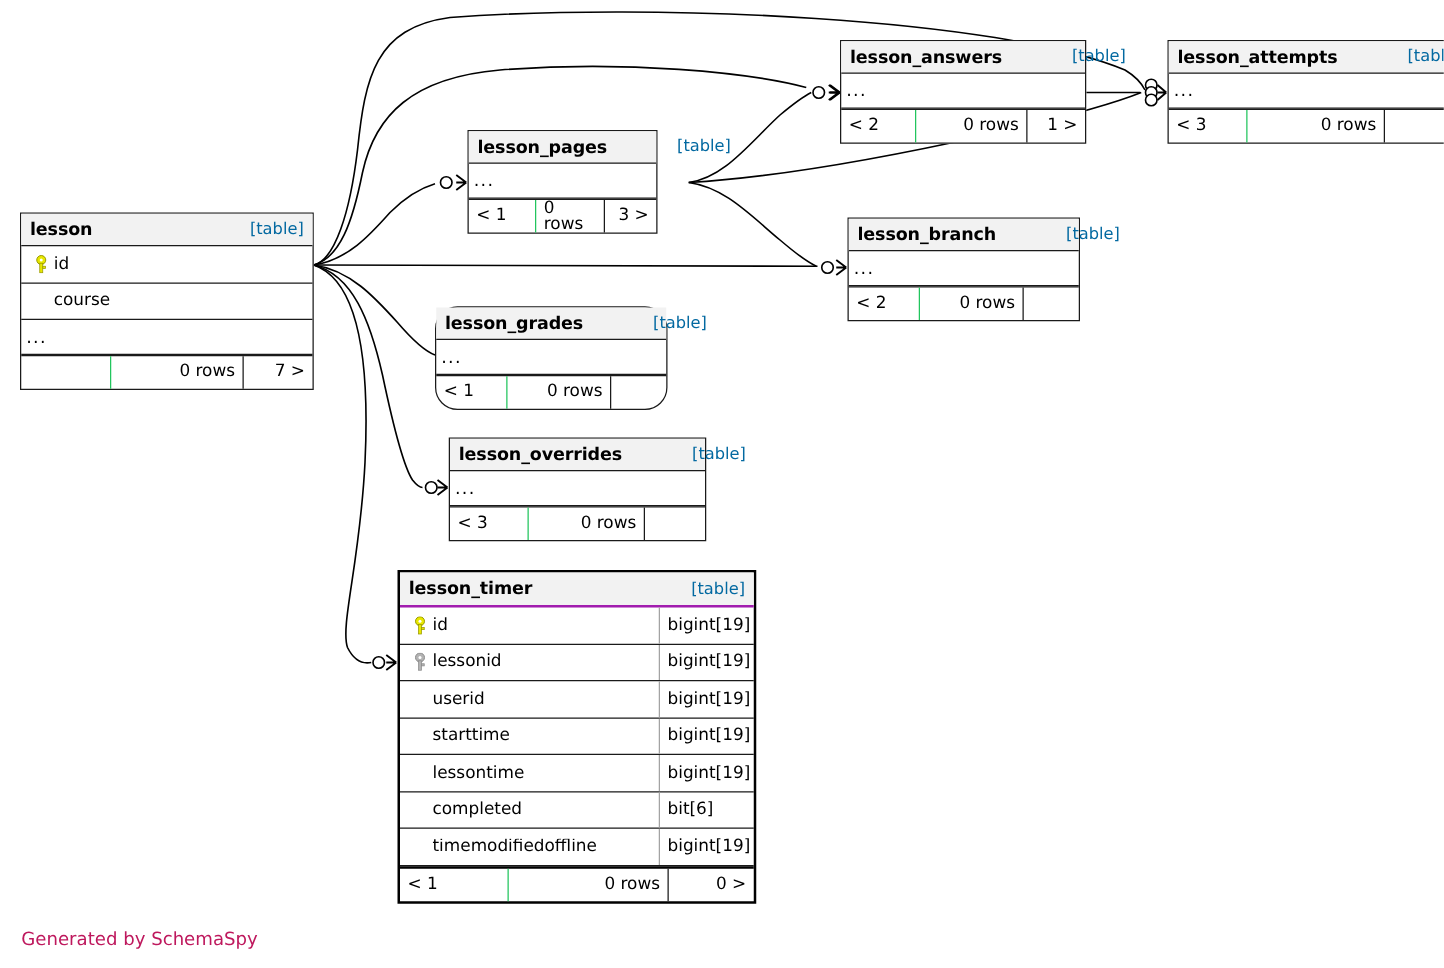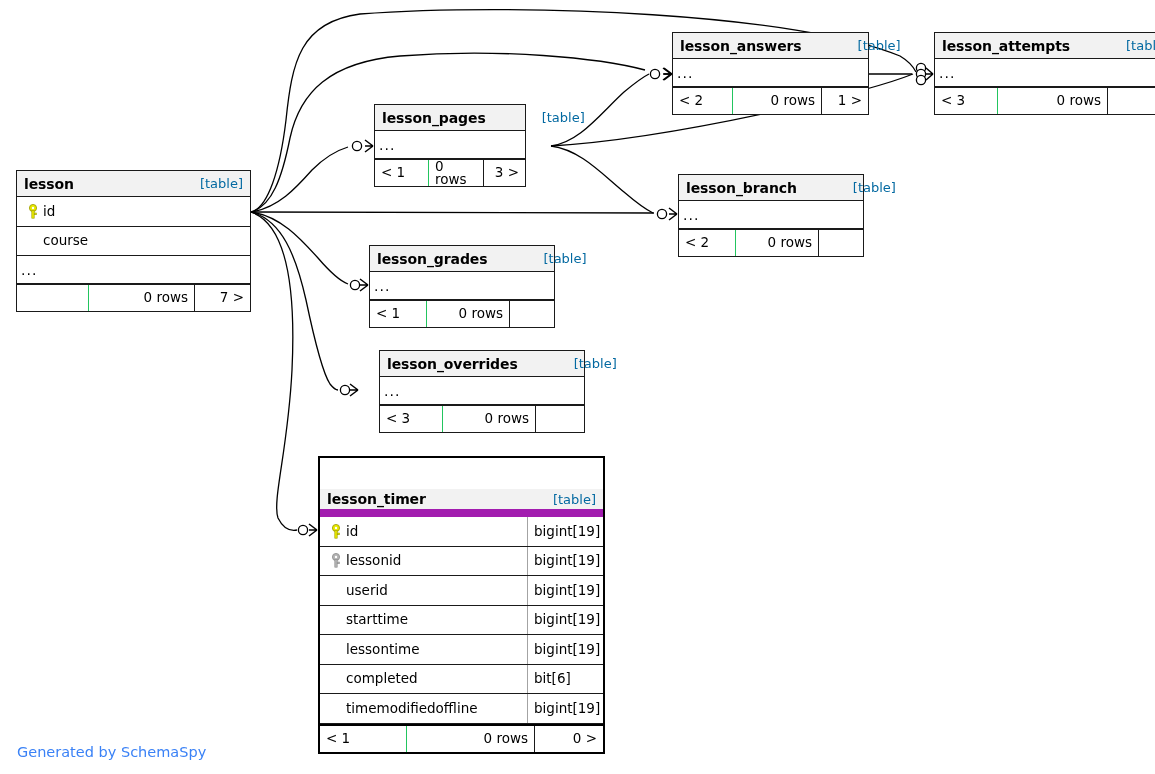--- a/index.html
+++ b/index.html
@@ -44,21 +44,21 @@
     border-bottom: 1px solid #1a1a1a;
     height: 26px;
     display: flex;
     align-items: center;
     justify-content: space-between;
     padding: 0 7px;
     box-sizing: border-box;
     white-space: nowrap;
     gap: 48px;
   }
-  .focal .t-header { border-bottom: 8px solid #a21caf; height: 28px; margin-top: 31px;}
+  .focal .t-header { border-bottom: 2px solid #a21caf; height: 28px;}
   .t-name {
     font-weight: bold;
     font-size: 14px;
     letter-spacing: -0.1px;
   }
   .t-kind {
     font-size: 13px;
     color: #0369a1;
     margin-left: 8px;
   }
@@ -124,21 +124,21 @@
     padding: 0 6px;
   }
   .sum-left  { flex: 0 0 auto; justify-content: flex-start; }
   .sum-mid   { flex: 1 1 auto; justify-content: flex-end; border-left: 1px solid #22c55e; }
   .sum-right { flex: 0 0 auto; justify-content: flex-end; border-left: 1px solid #1a1a1a; }
   .footer-credit {
     position: absolute;
     left: 17px;
     top: 744px;
     font-size: 14.5px;
-    color: #3b82f6;
+    color: #be185d;
     white-space: nowrap;
   }
 </style>
 </head>
 <body>
 
 <div id="canvas">
 
   <svg id="edges" viewBox="0 0 1155 774" width="1155" height="774">
     <defs>
@@ -269,33 +269,33 @@
           <span class="t-name">lesson_branch</span>
           <span class="t-kind">[table]</span>
         </div>
         <div class="ellipsis-row">...</div>
         <div class="summary-row">
           <div class="sum-cell sum-left" style="width:56px">&lt; 2</div>
           <div class="sum-cell sum-mid">0 rows</div>
           <div class="sum-cell sum-right" style="width:45px"></div>
         </div>
       </div>
-      <div class="table-node" style="left: 369px; top: 245px; width: 186px;">
+      <div class="table-node" style="left: 348px; top: 245px; width: 186px; border-radius: 18px;">
         <div class="t-header">
           <span class="t-name">lesson_grades</span>
           <span class="t-kind">[table]</span>
         </div>
         <div class="ellipsis-row">...</div>
         <div class="summary-row">
           <div class="sum-cell sum-left" style="width:56px">&lt; 1</div>
           <div class="sum-cell sum-mid">0 rows</div>
           <div class="sum-cell sum-right" style="width:45px"></div>
         </div>
       </div>
-      <div class="table-node" style="left: 379px; top: 350px; width: 206px;">
+      <div class="table-node" style="left: 359px; top: 350px; width: 206px;">
         <div class="t-header">
           <span class="t-name">lesson_overrides</span>
           <span class="t-kind">[table]</span>
         </div>
         <div class="ellipsis-row">...</div>
         <div class="summary-row">
           <div class="sum-cell sum-left" style="width:62px">&lt; 3</div>
           <div class="sum-cell sum-mid">0 rows</div>
           <div class="sum-cell sum-right" style="width:49px"></div>
         </div>

